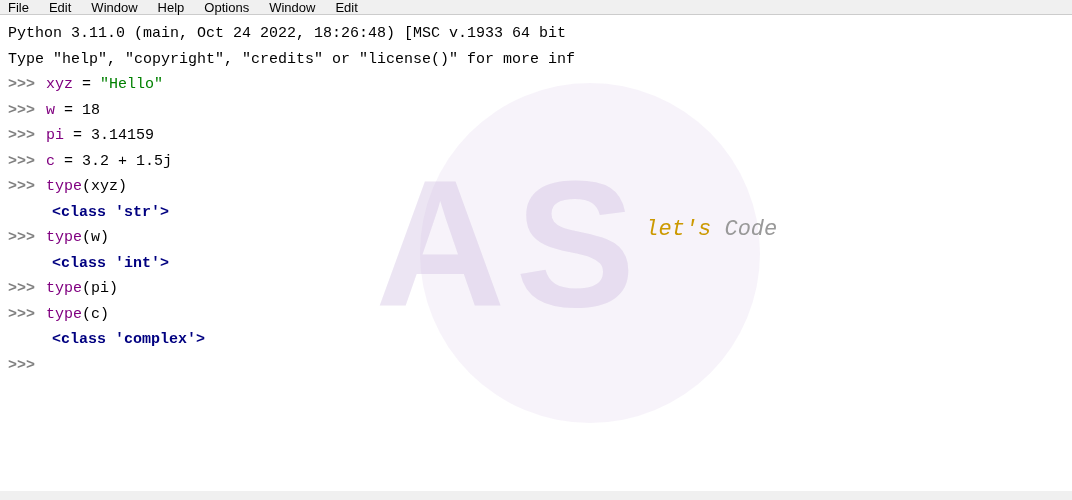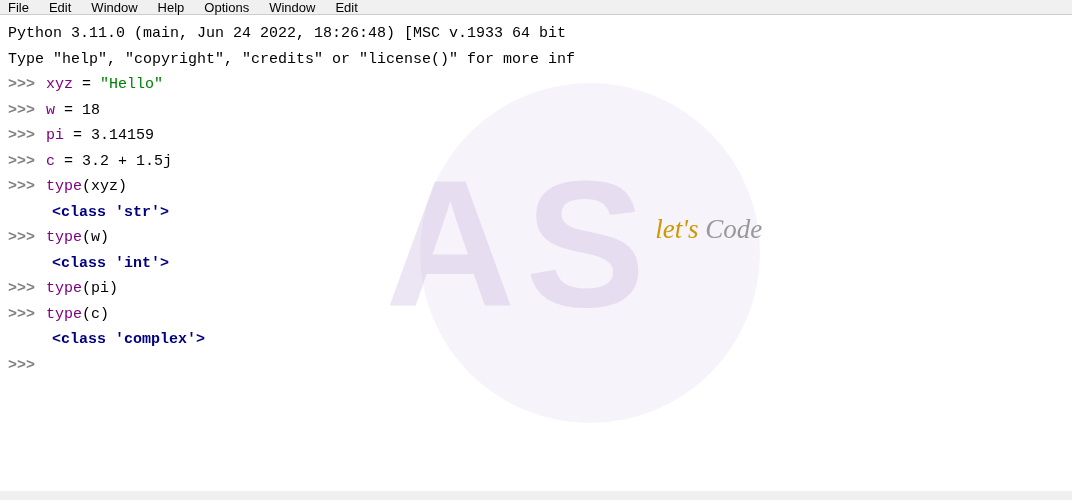--- a/index.html
+++ b/index.html
@@ -113,27 +113,27 @@
   <span class="menu-item">Window</span>
   <span class="menu-item">Edit</span>
 </div>
 
 <div class="terminal-area">
 
   <div class="watermark-circle"></div>
 
   <div class="watermark">
     <div class="watermark-letters">AS</div>
-    <div style="font-family:Liberation Serif, serif;font-size:27px;margin-top:-30px;">
+    <div style="font-family:Liberation Mono, monospace;font-size:22px;margin-top:-30px;">
       <span class="highlight-let">let's</span><span class="highlight-code"> Code</span>
     </div>
   </div>
 
   <div class="line">
-    <span class="info-text">Python 3.11.0 (main, Jun 24 2022, 18:26:48) [MSC v.1933 64 bit</span>
+    <span class="info-text">Python 3.11.0 (main, Oct 24 2022, 18:26:48) [MSC v.1933 64 bit</span>
   </div>
   <div class="line">
     <span class="info-text">Type "help", "copyright", "credits" or "license()" for more inf</span>
   </div>
 
   <div class="line">
     <span class="prompt">&gt;&gt;&gt;&nbsp;</span>
     <span class="kw-purple">xyz</span>
     <span class="normal">&nbsp;=&nbsp;</span>
     <span class="str-green">"Hello"</span>

